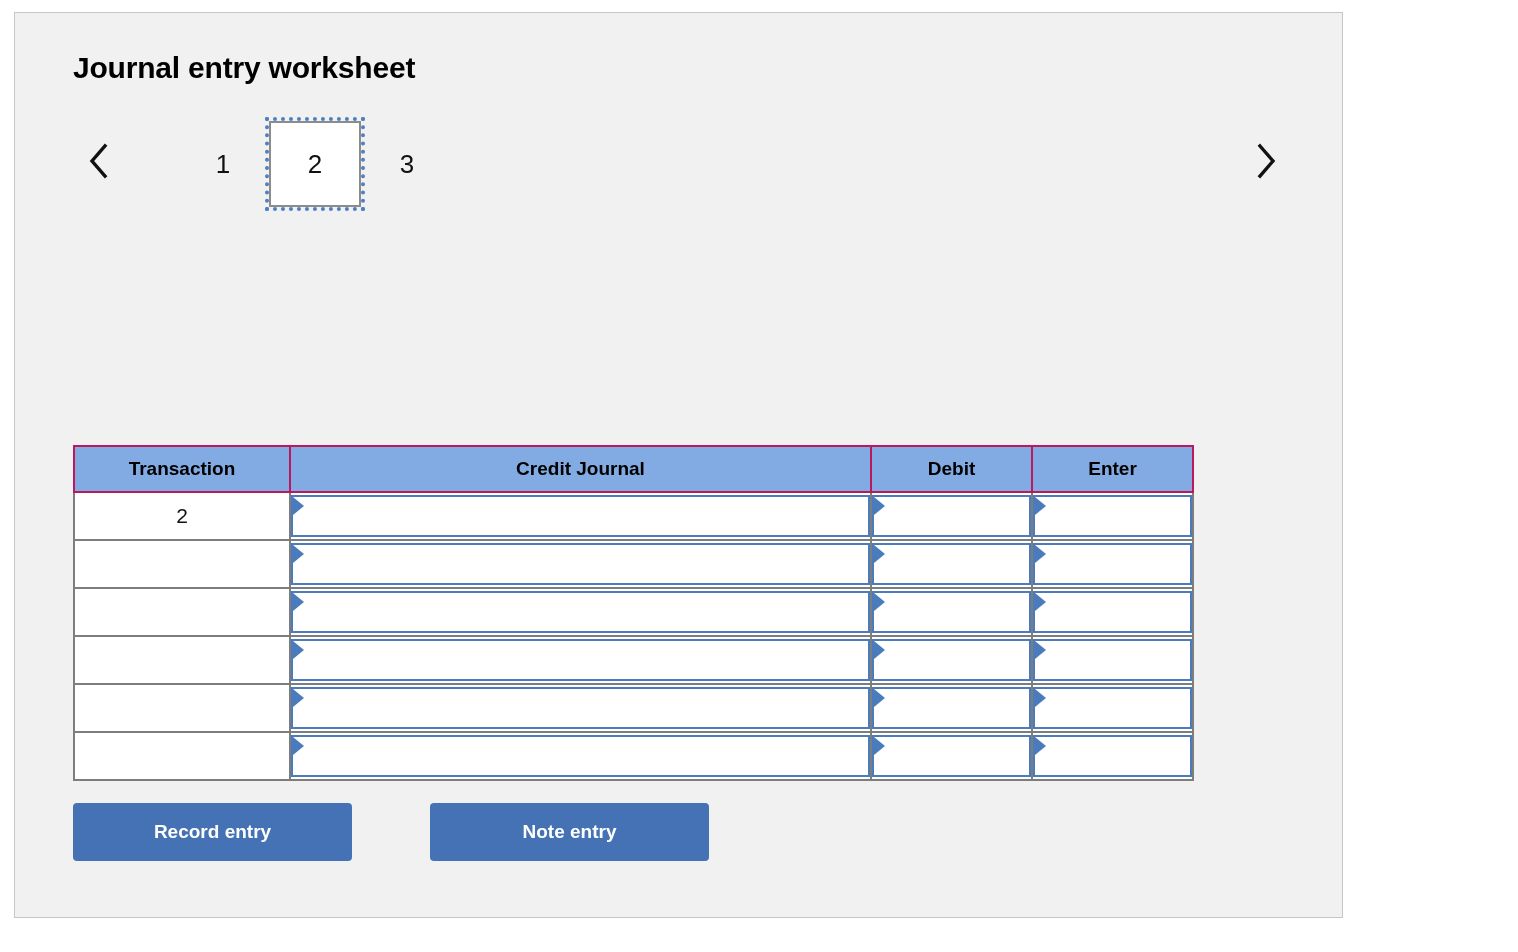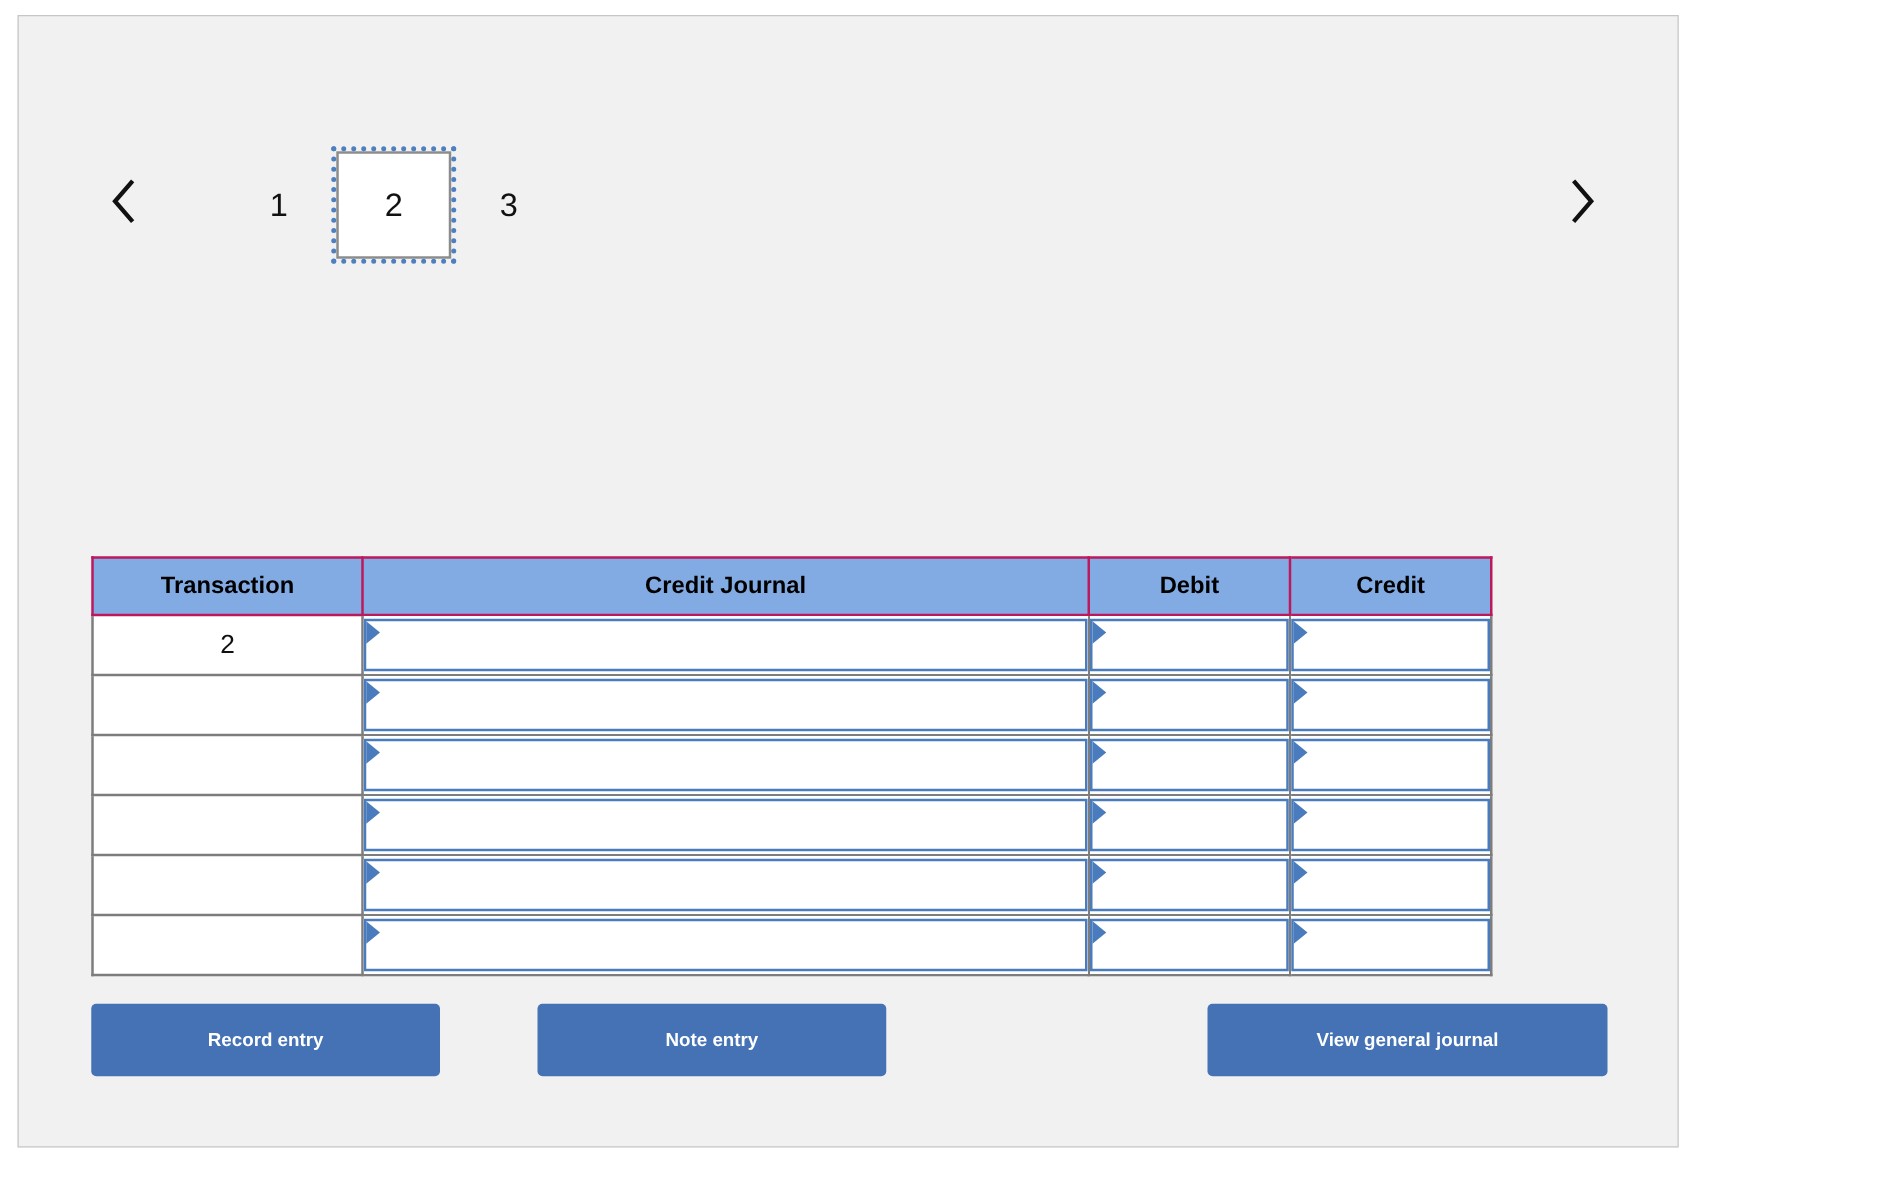--- a/index.html
+++ b/index.html
@@ -194,41 +194,42 @@
     top: 790px;
     width: 1213px;
     height: 60px;
   }
   .wsbutton {
     position: absolute;
     top: 0;
     height: 58px;
     background: #4472b5;
     color: #ffffff;
-    font-size: 15px;
+    font-size: 19px;
     font-weight: bold;
     border: none;
     border-radius: 4px;
     cursor: pointer;
     font-family: "Liberation Sans", sans-serif;
     display: flex;
     align-items: center;
     justify-content: center;
     padding: 0 10px;
     box-sizing: border-box;
   }
   .btn-record  { left: 0px;   width: 279px; }
   .btn-clear   { left: 357px; width: 279px; }
   .btn-viewgj  { left: 893px; width: 320px; }
 </style>
 </head>
 <body>
 
 <div class="worksheet-panel">
 
+  <div class="page-title">Journal entry worksheet</div>
 
   <div class="pager">
 
     <div class="pager-arrow pager-prev">
       <span>
         <svg width="24" height="38" viewBox="0 0 24 38" aria-hidden="true">
           <polyline points="18,4 5,19 18,34" fill="none" stroke="#111111" stroke-width="3.4" stroke-linecap="square" stroke-linejoin="miter"></polyline>
         </svg>
       </span>
     </div>
@@ -262,21 +263,21 @@
       <col class="col-transaction">
       <col class="col-journal">
       <col class="col-debit">
       <col class="col-credit">
     </colgroup>
     <thead>
       <tr>
         <th>Transaction</th>
         <th>Credit Journal</th>
         <th>Debit</th>
-        <th>Credit</th>
+        <th>Enter</th>
       </tr>
     </thead>
     <tbody>
 
       <tr>
         <td class="cell-transaction">2</td>
         <td class="cell-input">
           <div class="input-field">
               <span class="dropdown-marker"></span>
             </div>
@@ -387,16 +388,15 @@
             </div>
         </td>
       </tr>
 
     </tbody>
   </table>
 
   <div class="button-bar">
     <button class="wsbutton btn-record">Record entry</button>
     <button class="wsbutton btn-clear">Note entry</button>
-    <button class="wsbutton btn-viewgj">View general journal</button>
   </div>
 
 </div>
 
 </body></html>

